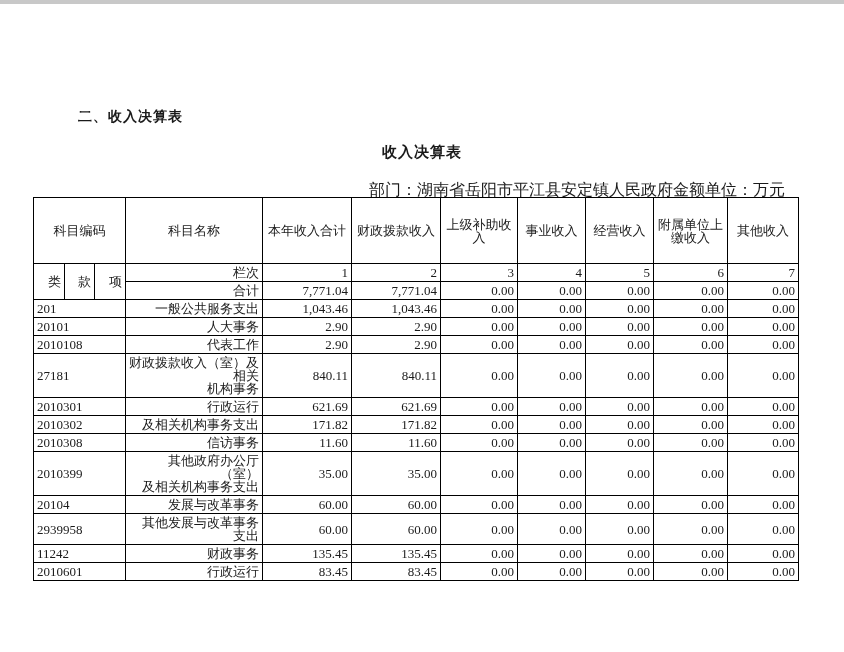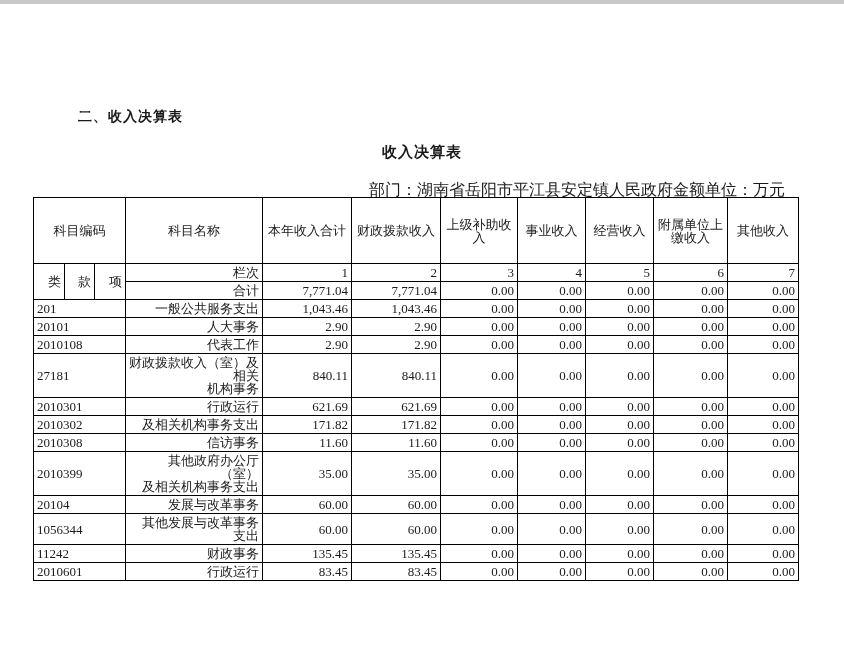--- a/index.html
+++ b/index.html
@@ -245,21 +245,21 @@
       <td class="name">发展与改革事务</td>
       <td class="num">60.00</td>
       <td class="num">60.00</td>
       <td class="num">0.00</td>
       <td class="num">0.00</td>
       <td class="num">0.00</td>
       <td class="num">0.00</td>
       <td class="num">0.00</td>
     </tr>
         <tr>
-      <td colspan="3" class="code">1056344</td>
+      <td colspan="3" class="code">2939958</td>
       <td class="name">　其他发展与改革事务
 支出</td>
       <td class="num">60.00</td>
       <td class="num">60.00</td>
       <td class="num">0.00</td>
       <td class="num">0.00</td>
       <td class="num">0.00</td>
       <td class="num">0.00</td>
       <td class="num">0.00</td>
     </tr>

